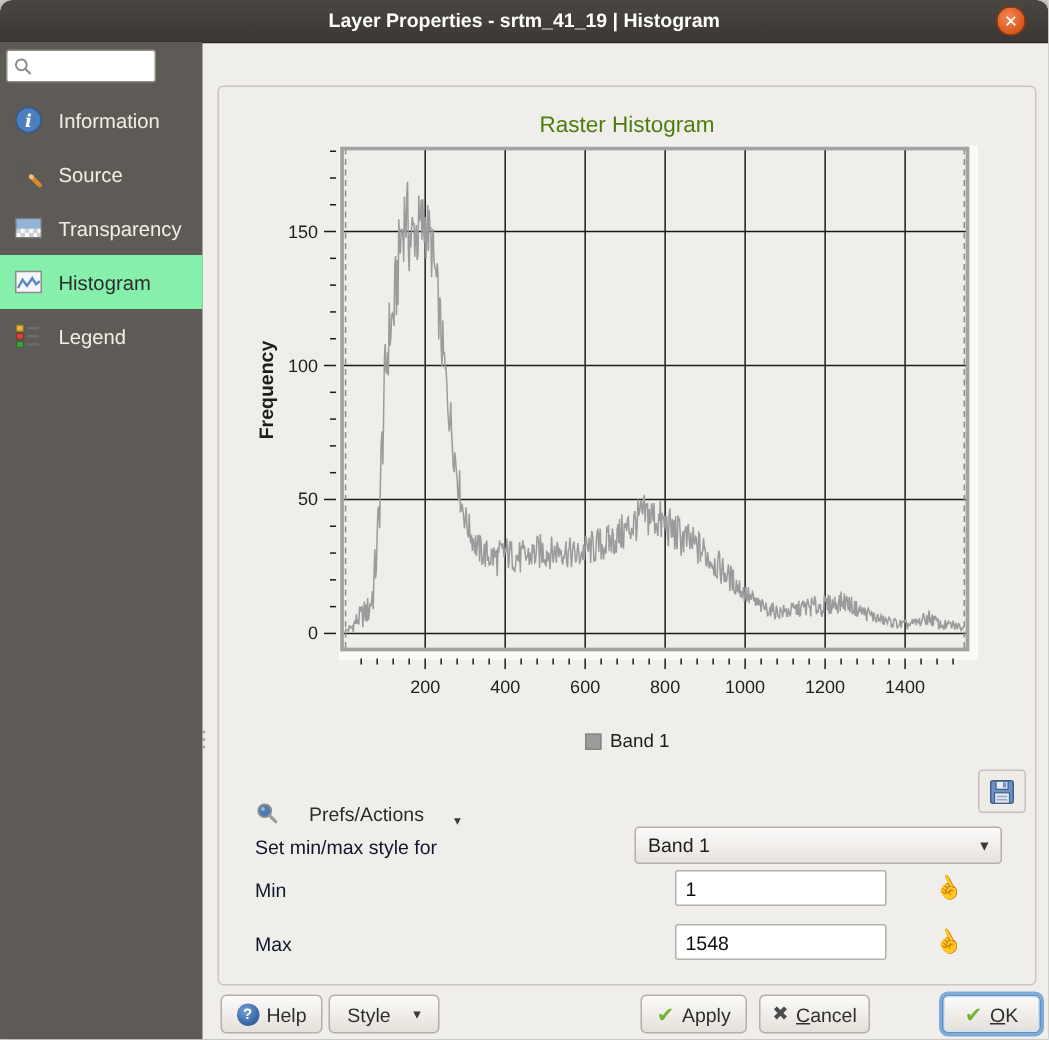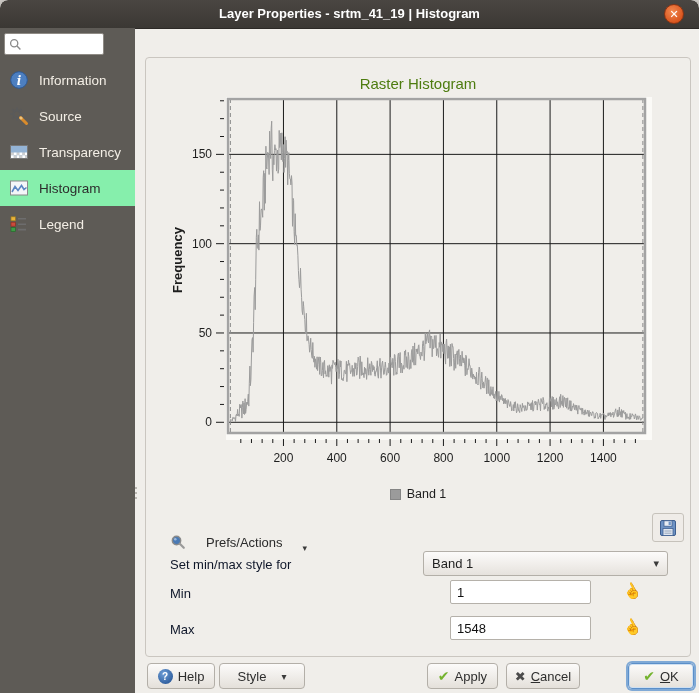--- a/index.html
+++ b/index.html
@@ -277,21 +277,21 @@
   <div class="fieldlabel" style="top:622px;">Max</div>
   <input class="textinput" style="top: 616px;" value="1548">
   <button class="hand-btn" style="top:616px;">
       <span class="hand-glyph">☝</span>
     </button>
 
   <div class="btn" id="btn-help" style="left:147px;width:68px;">
     <span class="help-badge">?</span>
     <span>Help</span>
   </div>
-  <div class="btn" id="btn-style" style="left:219px;width:86px;">
+  <div class="btn" id="btn-style" style="left:219px;width:74px;">
     <span>Style</span>
     <span class="style-caret">▾</span>
   </div>
   <div class="btn" id="btn-apply" style="left:427px;width:71px;">
     <span class="check-glyph">✔</span>
     <span>Apply</span>
   </div>
   <div class="btn" id="btn-cancel" style="left:506px;width:74px;">
     <span class="cross-glyph">✖</span>
     <span><u>C</u>ancel</span>

